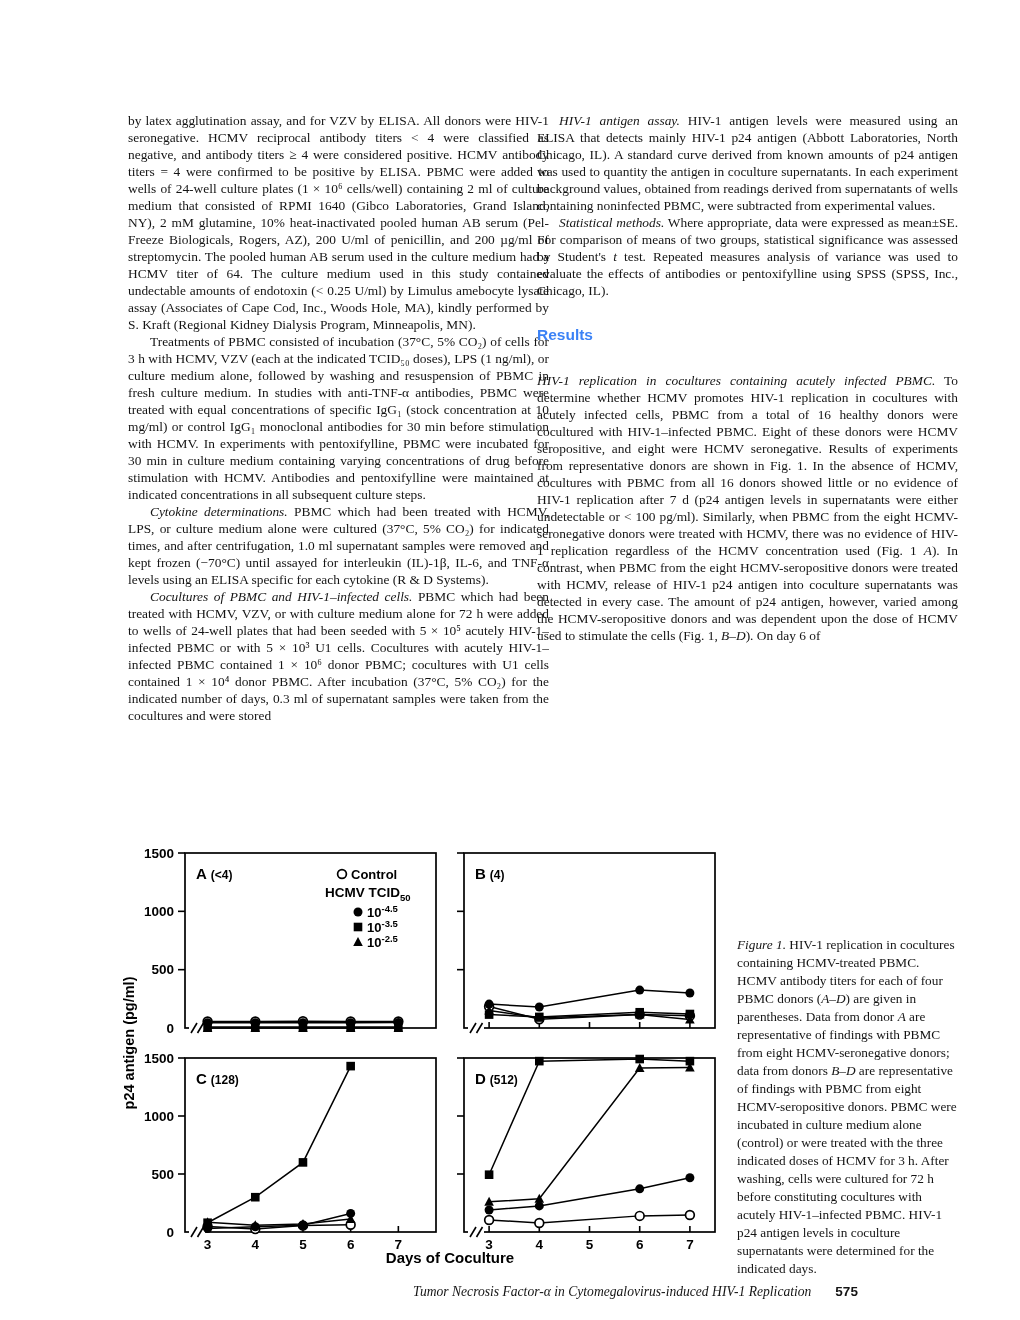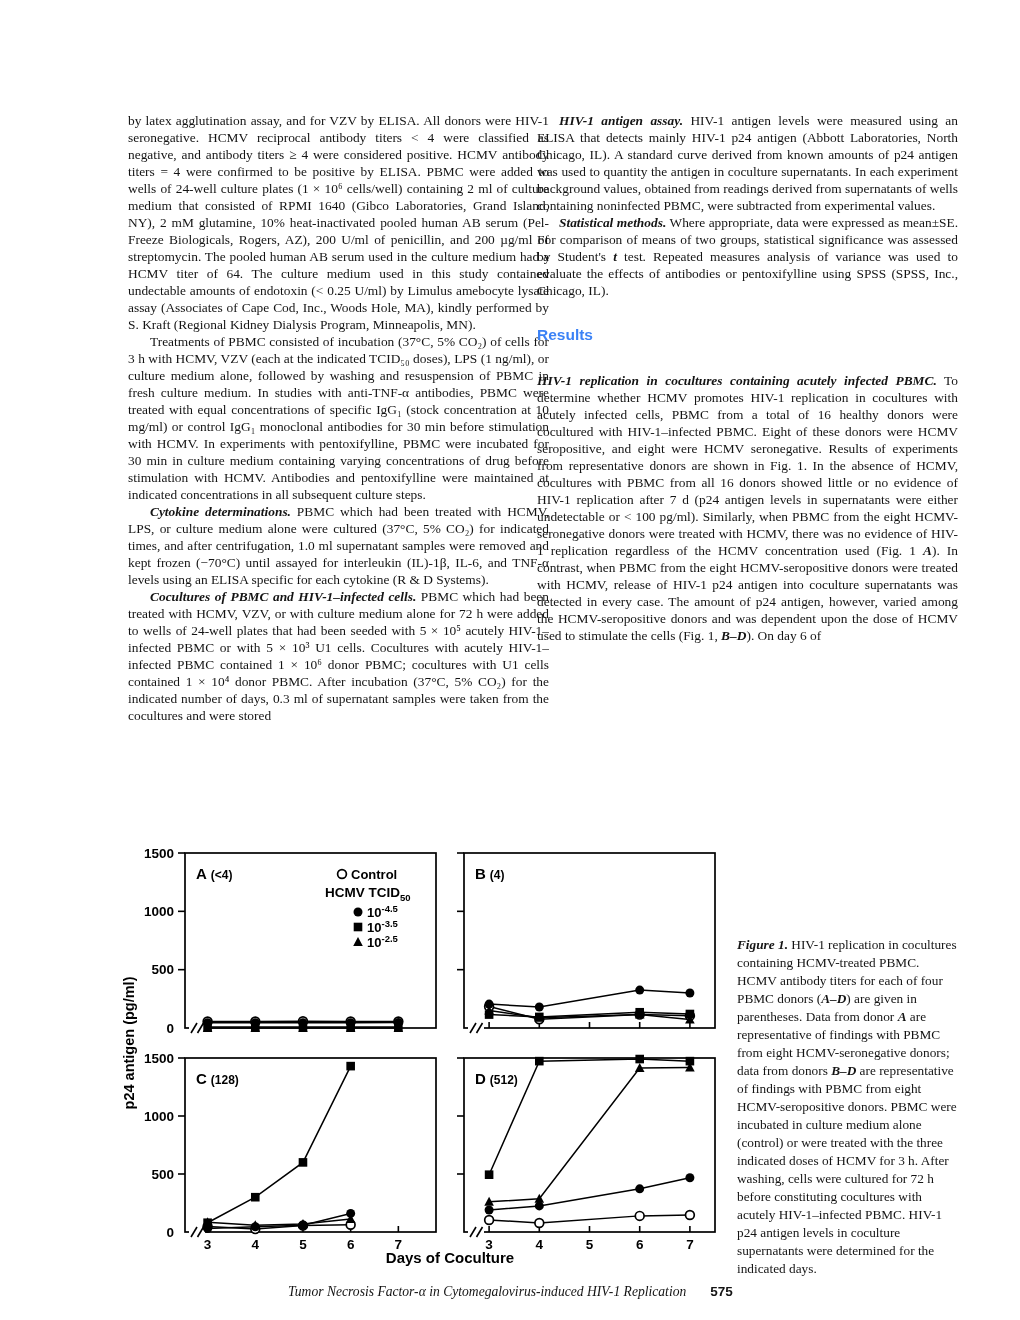--- a/index.html
+++ b/index.html
@@ -6,32 +6,32 @@
   body{
     width:1020px;height:1320px;position:relative;background:#ffffff;color:#141414;
     font-family:"Liberation Serif","DejaVu Serif",serif;
     -webkit-font-smoothing:antialiased;
   }
   .col{position:absolute;top:112px;width:421px;font-size:13.4px;line-height:17px;text-align:justify;}
   #col-left{left:112px;margin-left:16px;}
   #col-right{left:537px;}
   .col p{margin:0;text-indent:22px;}
   .col p.noindent{text-indent:0;}
-  .it{font-style:italic;font-weight:bold;}
+  .it{font-style:italic;}
   h2.results{
     font-family:"Liberation Sans",sans-serif;font-weight:700;font-size:15.5px;
     margin:27px 0 29px 0;text-indent:0;text-align:left;color:#3b82f6;
   }
   #figure-svg{position:absolute;left:118px;top:843px;}
   #figure-svg text{font-family:"Liberation Sans",sans-serif;font-weight:700;fill:#000;}
   .caption{
     position:absolute;left:737px;top:936px;width:224px;
     font-size:13.3px;line-height:18px;text-align:left;
   }
-  #footer{position:absolute;left:288px;top:1284px;width:655px;text-align:left;font-size:13.6px;}
+  #footer{position:absolute;left:308px;top:1284px;width:655px;text-align:center;font-size:13.6px;}
   #footer .journal{font-style:italic;}
   #footer .pageno{font-weight:700;margin-left:24px;font-family:"Liberation Sans",sans-serif;font-size:13.5px;}
 </style>
 </head>
 <body>
 
 <div id="col-left" class="col">
     <p class="noindent"><span>by latex agglutination assay, and for VZV by ELISA. All donors were HIV-1 seronegative. HCMV reciprocal antibody titers &lt; 4 were classified as negative, and antibody titers ≥ 4 were considered positive. HCMV antibody titers = 4 were confirmed to be positive by ELISA. PBMC were added to wells of 24-well culture plates (1 × 10⁶ cells/well) containing 2 ml of culture medium that consisted of RPMI 1640 (Gibco Laboratories, Grand Island, NY), 2 mM glutamine, 10% heat-inactivated pooled human AB serum (Pel-Freeze Biologicals, Rogers, AZ), 200 U/ml of penicillin, and 200 µg/ml of streptomycin. The pooled human AB serum used in the culture medium had a HCMV titer of 64. The culture medium used in this study contained undectable amounts of endotoxin (&lt; 0.25 U/ml) by Limulus amebocyte lysate assay (Associates of Cape Cod, Inc., Woods Hole, MA), kindly performed by S. Kraft (Regional Kidney Dialysis Program, Minneapolis, MN).</span></p>
     <p class=""><span>Treatments of PBMC consisted of incubation (37°C, 5% CO₂) of cells for 3 h with HCMV, VZV (each at the indicated TCID₅₀ doses), LPS (1 ng/ml), or culture medium alone, followed by washing and resuspension of PBMC in fresh culture medium. In studies with anti-TNF-α antibodies, PBMC were treated with equal concentrations of specific IgG₁ (stock concentration at 10 mg/ml) or control IgG₁ monoclonal antibodies for 30 min before stimulation with HCMV. In experiments with pentoxifylline, PBMC were incubated for 30 min in culture medium containing varying concentrations of drug before stimulation with HCMV. Antibodies and pentoxifylline were maintained at indicated concentrations in all subsequent culture steps.</span></p>
     <p class=""><span class="it">Cytokine determinations.</span><span> PBMC which had been treated with HCMV, LPS, or culture medium alone were cultured (37°C, 5% CO₂) for indicated times, and after centrifugation, 1.0 ml supernatant samples were removed and kept frozen (−70°C) until assayed for interleukin (IL)-1β, IL-6, and TNF-α levels using an ELISA specific for each cytokine (R &amp; D Systems).</span></p>

